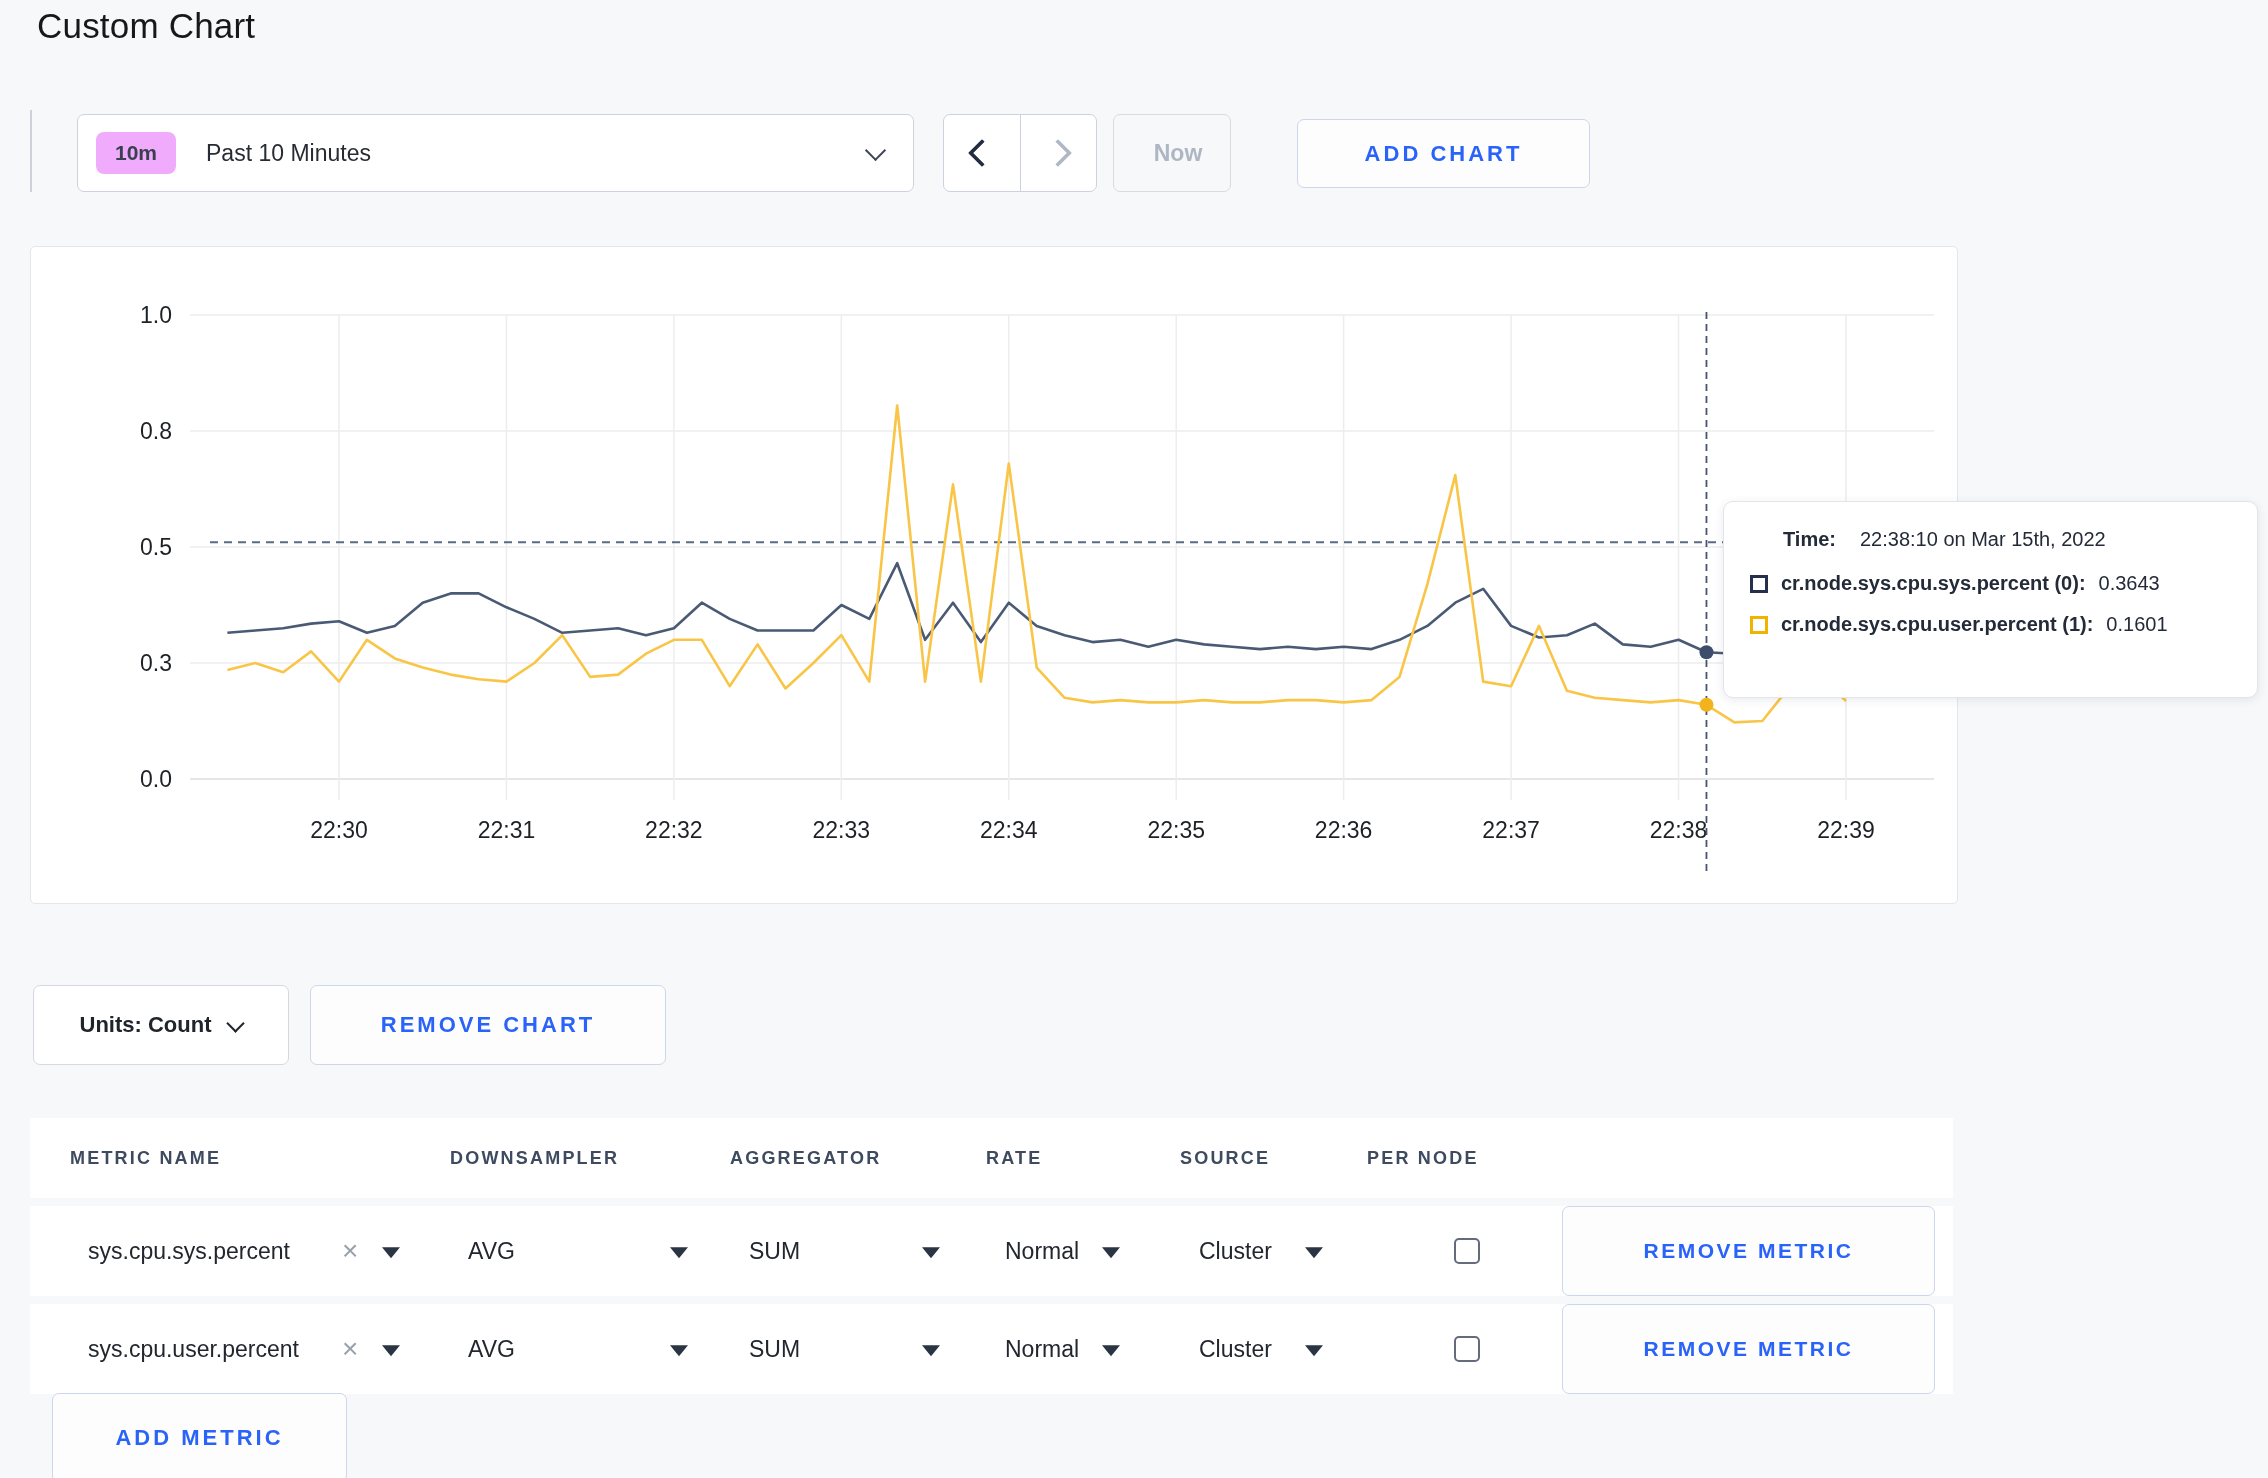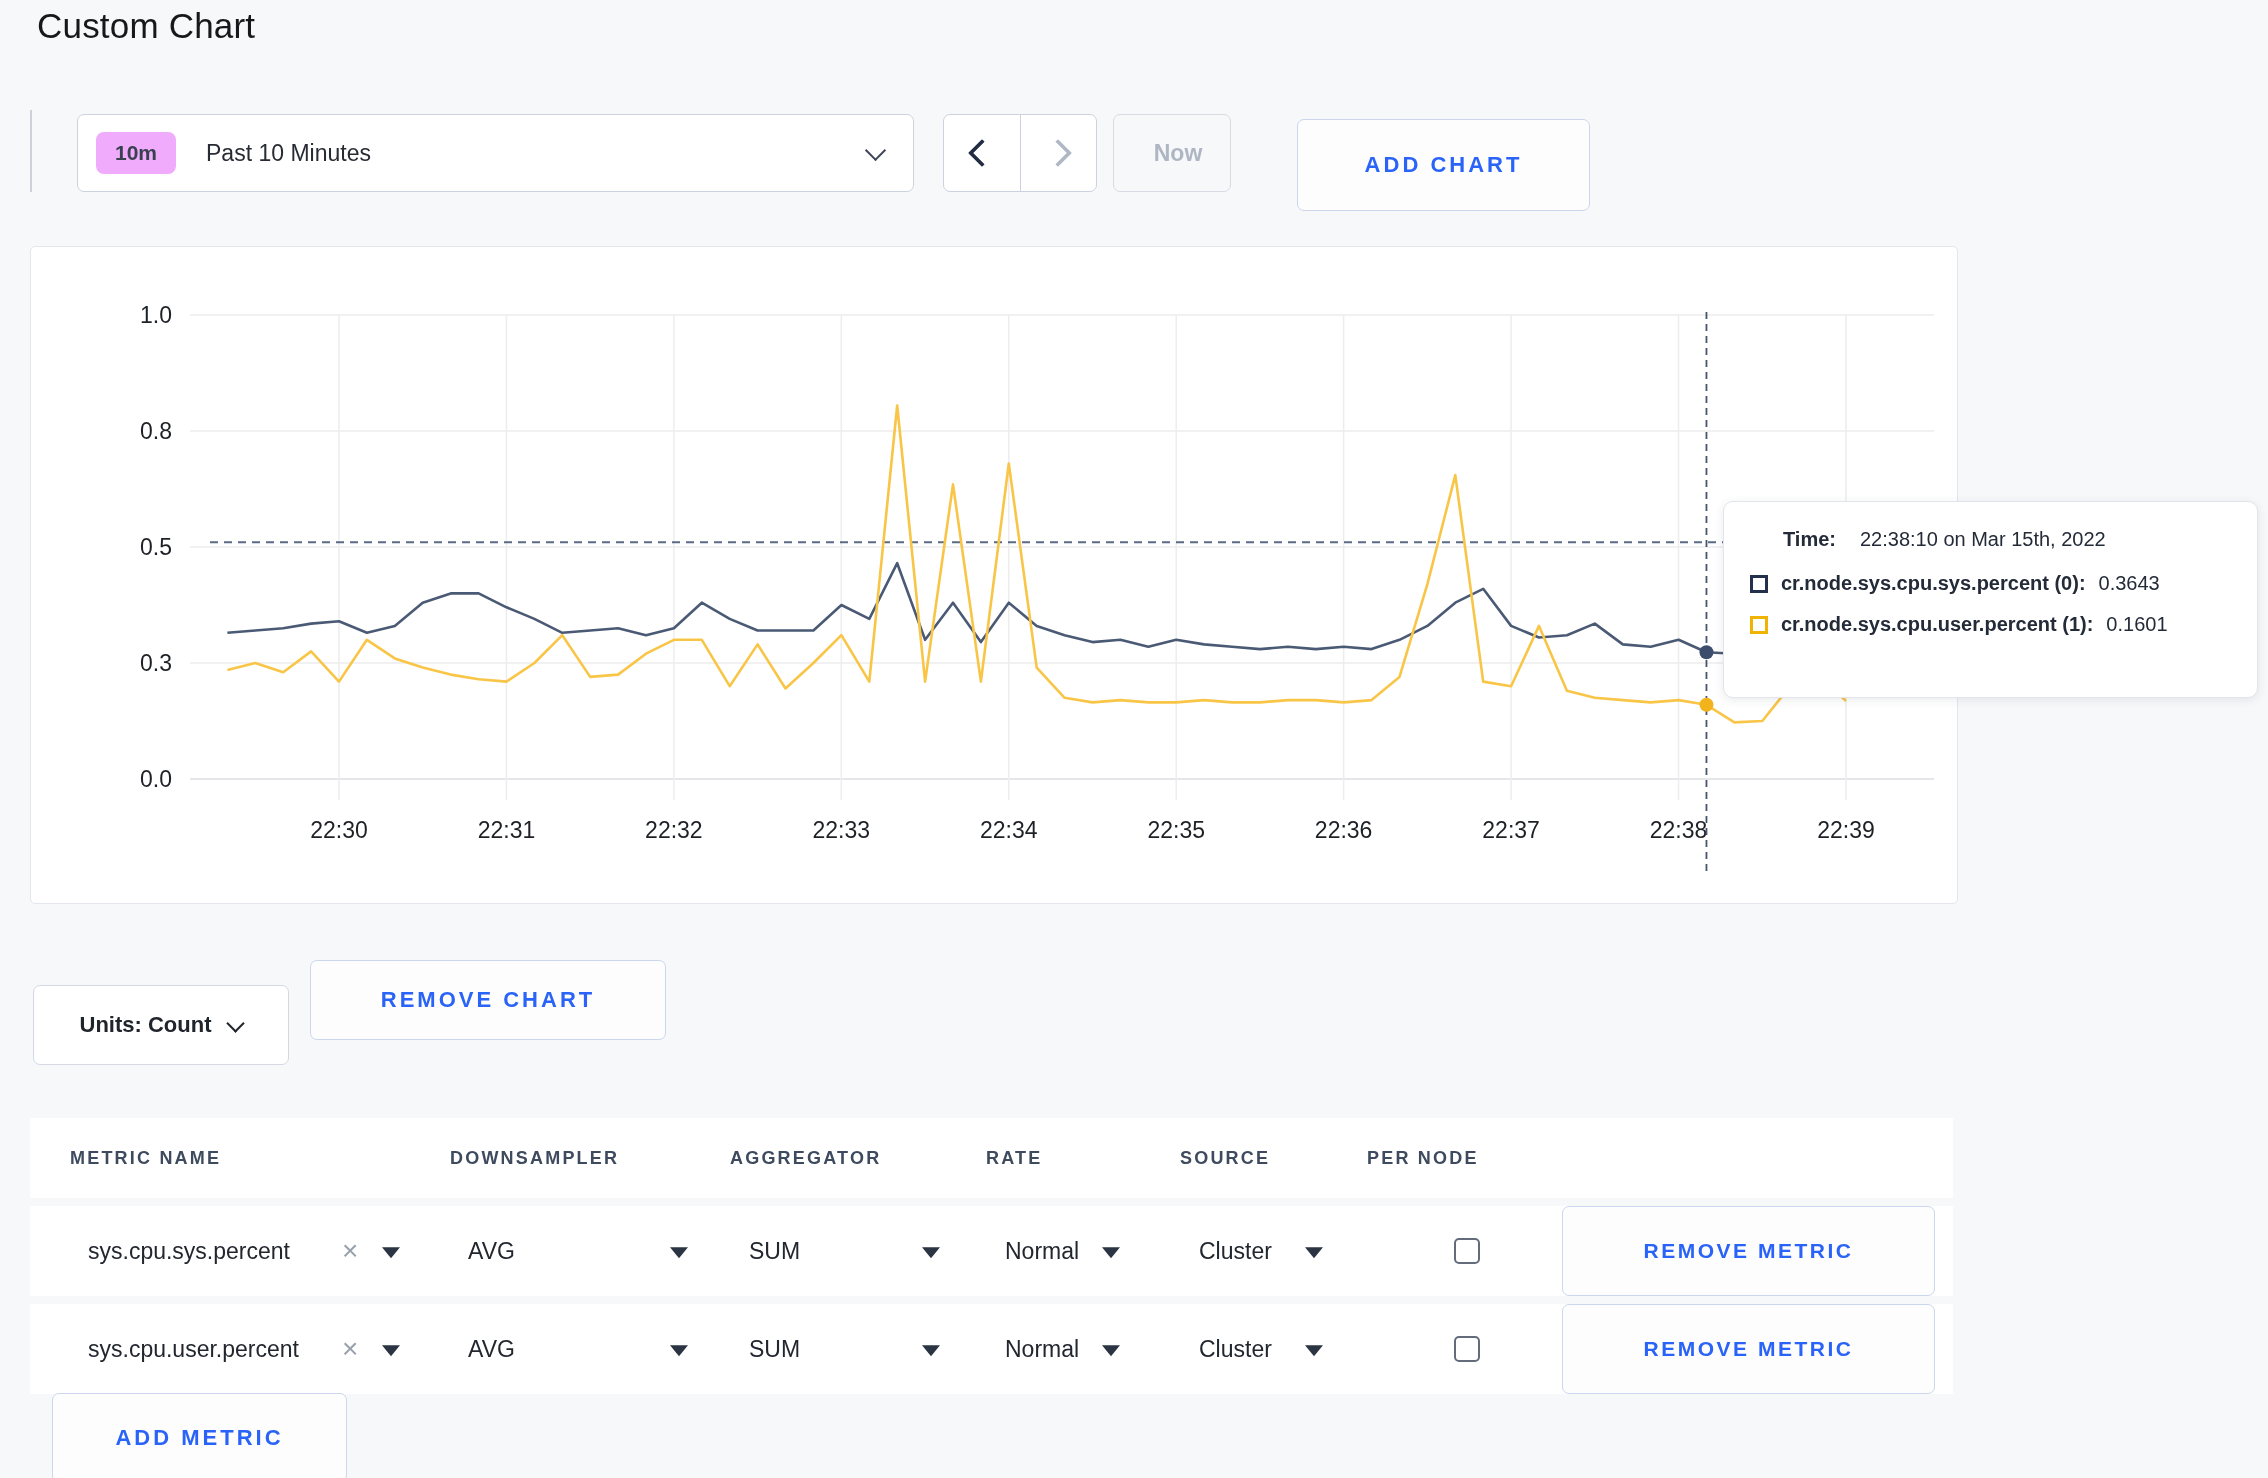--- a/index.html
+++ b/index.html
@@ -44,21 +44,21 @@
   .now-btn{
     left:1113px;top:114px;width:118px;height:78px;border:1.5px solid #d6dbe4;border-radius:7px;
     box-sizing:border-box;display:flex;align-items:center;justify-content:center;
     font-size:23px;font-weight:600;color:#aeb6c4;cursor:default;background:transparent;padding-left:12px;
   }
   .blue-btn{
     border:1.5px solid #ccd6ec;border-radius:7px;background:#fdfdfe;box-sizing:border-box;
     display:flex;align-items:center;justify-content:center;
     color:#2a63f7;font-weight:600;letter-spacing:3px;cursor:pointer;
   }
-  .add-chart{left:1297px;top:119px;width:293px;height:92px;font-size:22px;}
+  .add-chart{left:1297px;top:119px;width:293px;height:69px;font-size:22px;}
 
   
   .chart-card{
     left:30px;top:246px;width:1928px;height:658px;background:#ffffff;
     border:1px solid #e3e6ec;border-radius:5px;box-sizing:border-box;
   }
   #chart-svg{left:0;top:0;pointer-events:none;}
 
   
   .tooltip{
@@ -79,21 +79,21 @@
 
   
   .units-btn{
     left:33px;top:985px;width:256px;height:80px;background:#ffffff;
     border:1.5px solid #d3d8e2;border-radius:7px;box-sizing:border-box;
     display:flex;align-items:center;justify-content:center;gap:18px;
     font-size:22px;font-weight:700;color:#20242c;cursor:pointer;
   }
   .units-btn .chev{margin-top:-4px;border-color:#20242c;border-width:2px;width:11px;height:11px;
                    border-left:0;border-top:0;border-right:2px solid #20242c;border-bottom:2px solid #20242c;}
-  .remove-chart{left:310px;top:960px;width:356px;height:80px;font-size:22px;}
+  .remove-chart{left:310px;top:985px;width:356px;height:80px;font-size:22px;}
 
   
   .tbl-header{
     left:30px;top:1118px;width:1923px;height:80px;background:#ffffff;
   }
   .th{
     position:absolute;top:50%;transform:translateY(-50%);
     font-size:18px;font-weight:600;letter-spacing:2.2px;color:#3e4a5e;white-space:nowrap;
   }
   .tbl-row{

